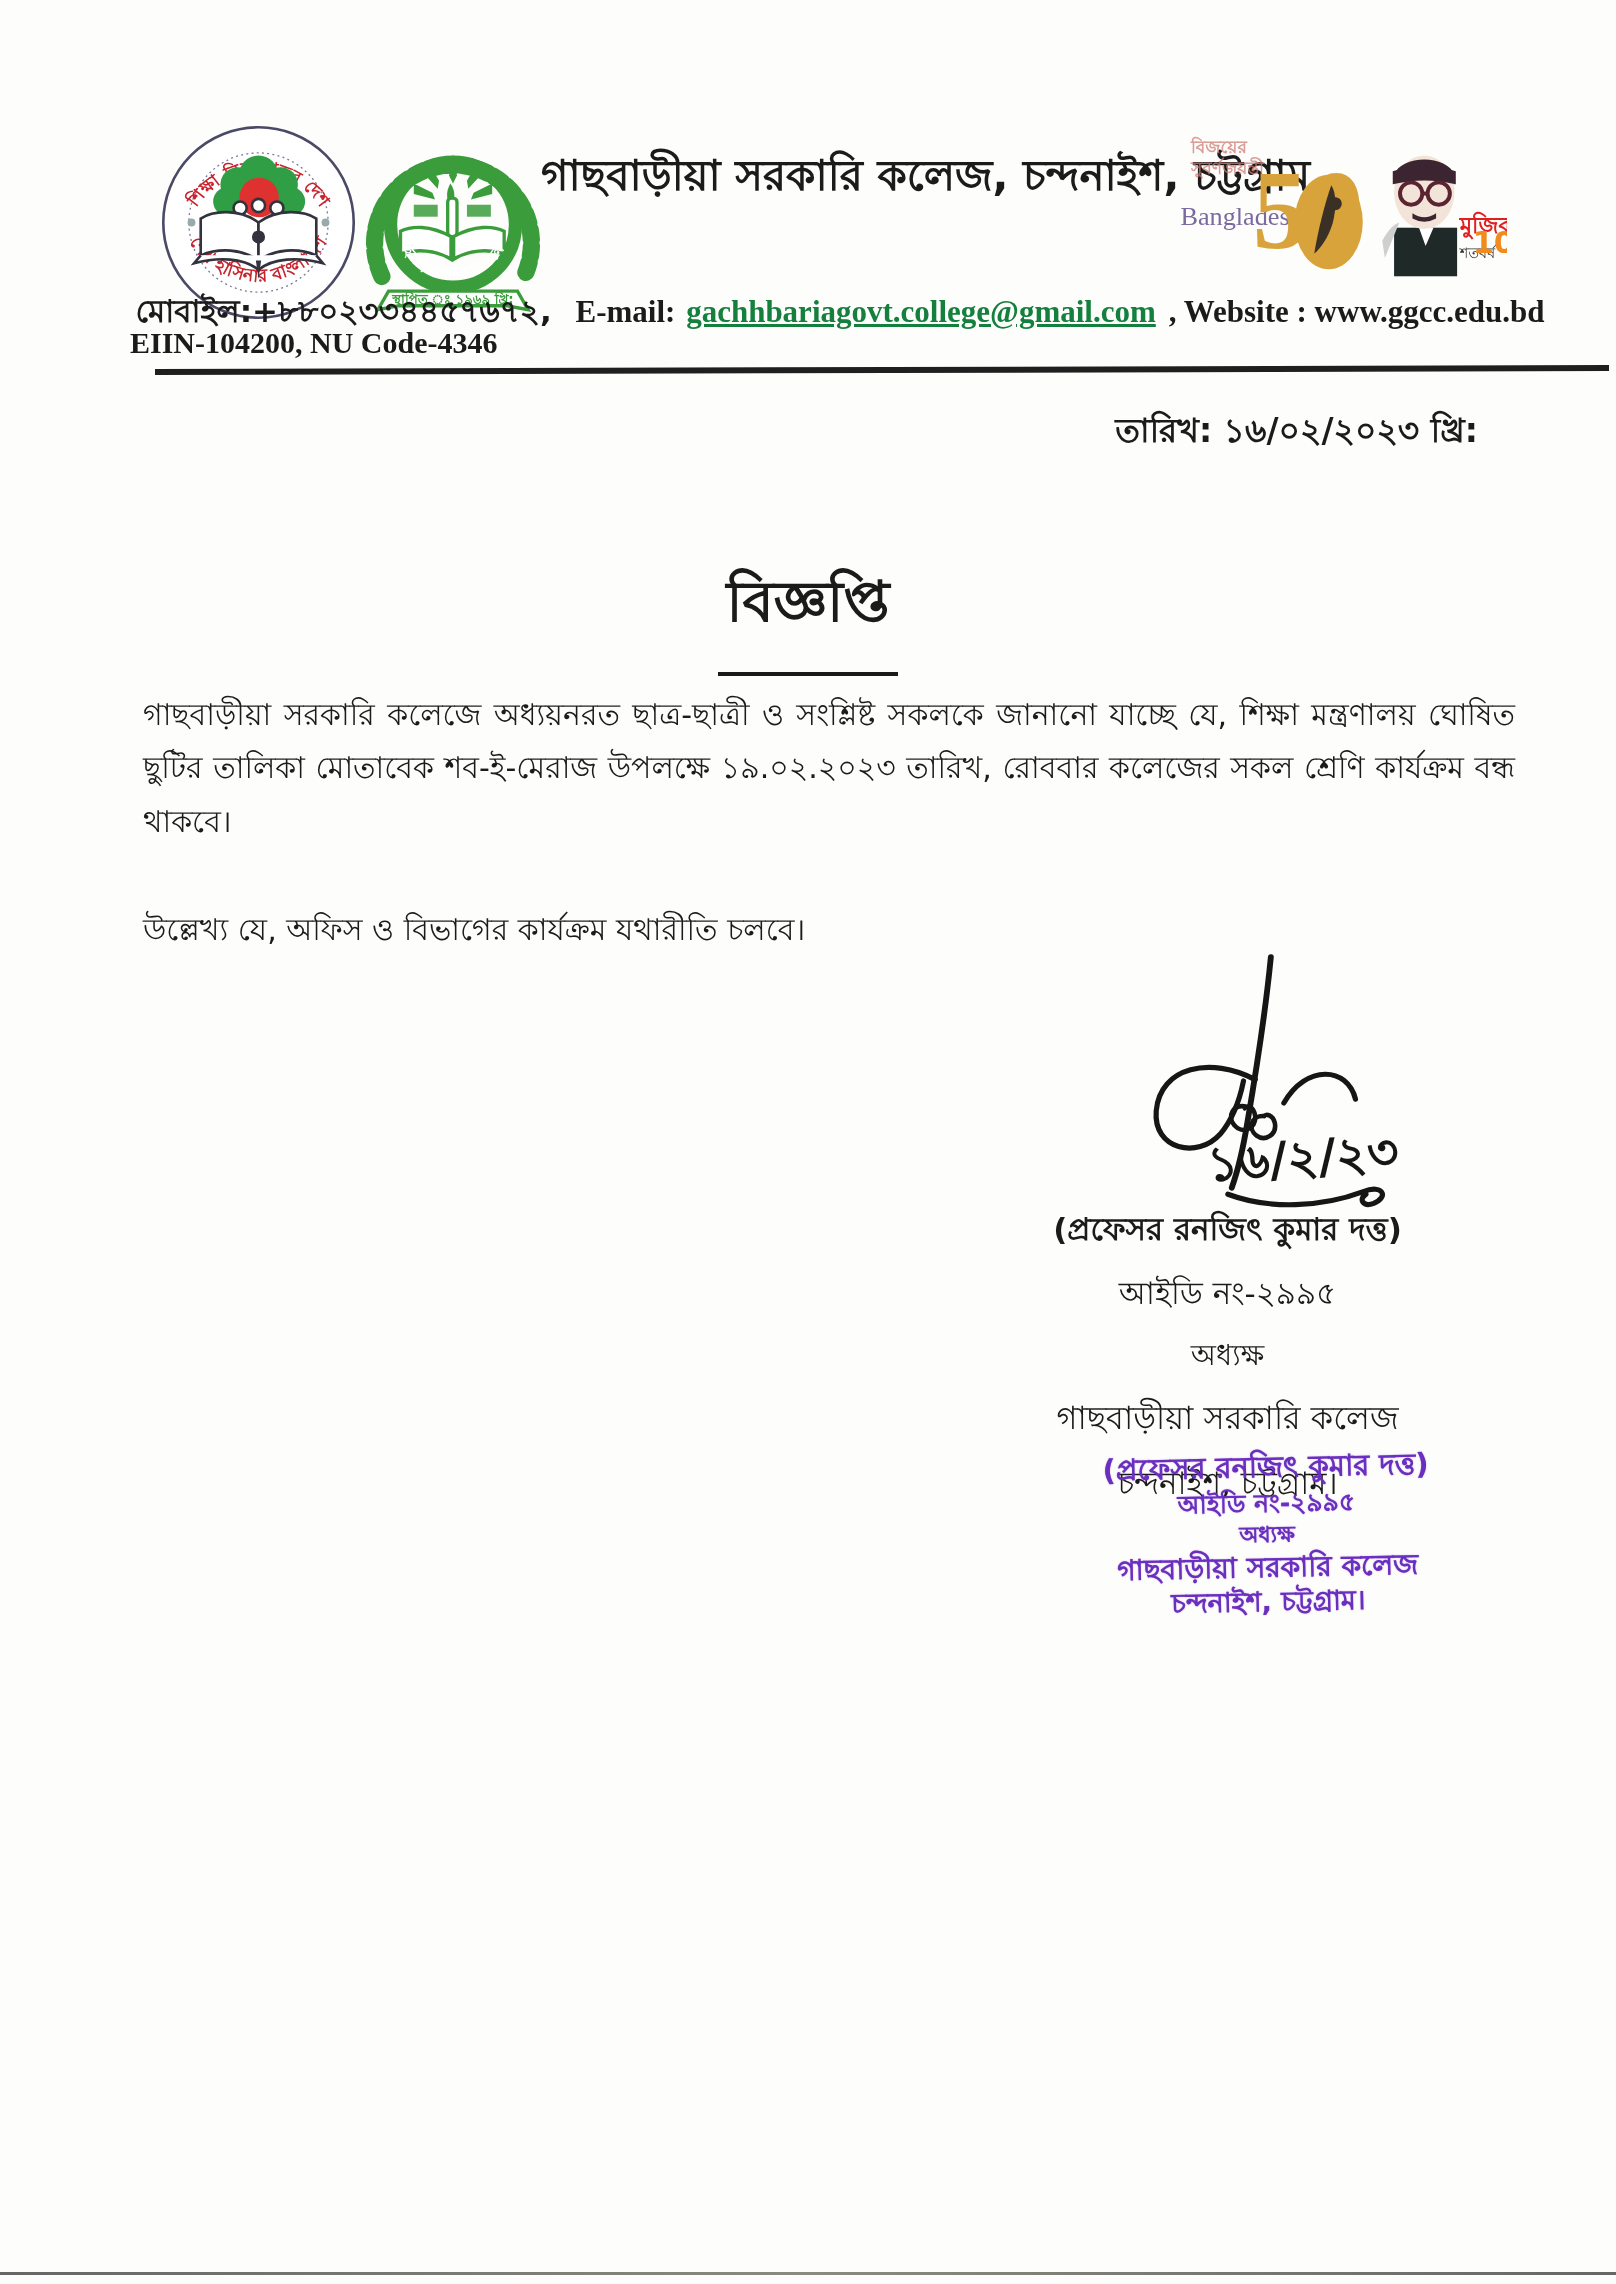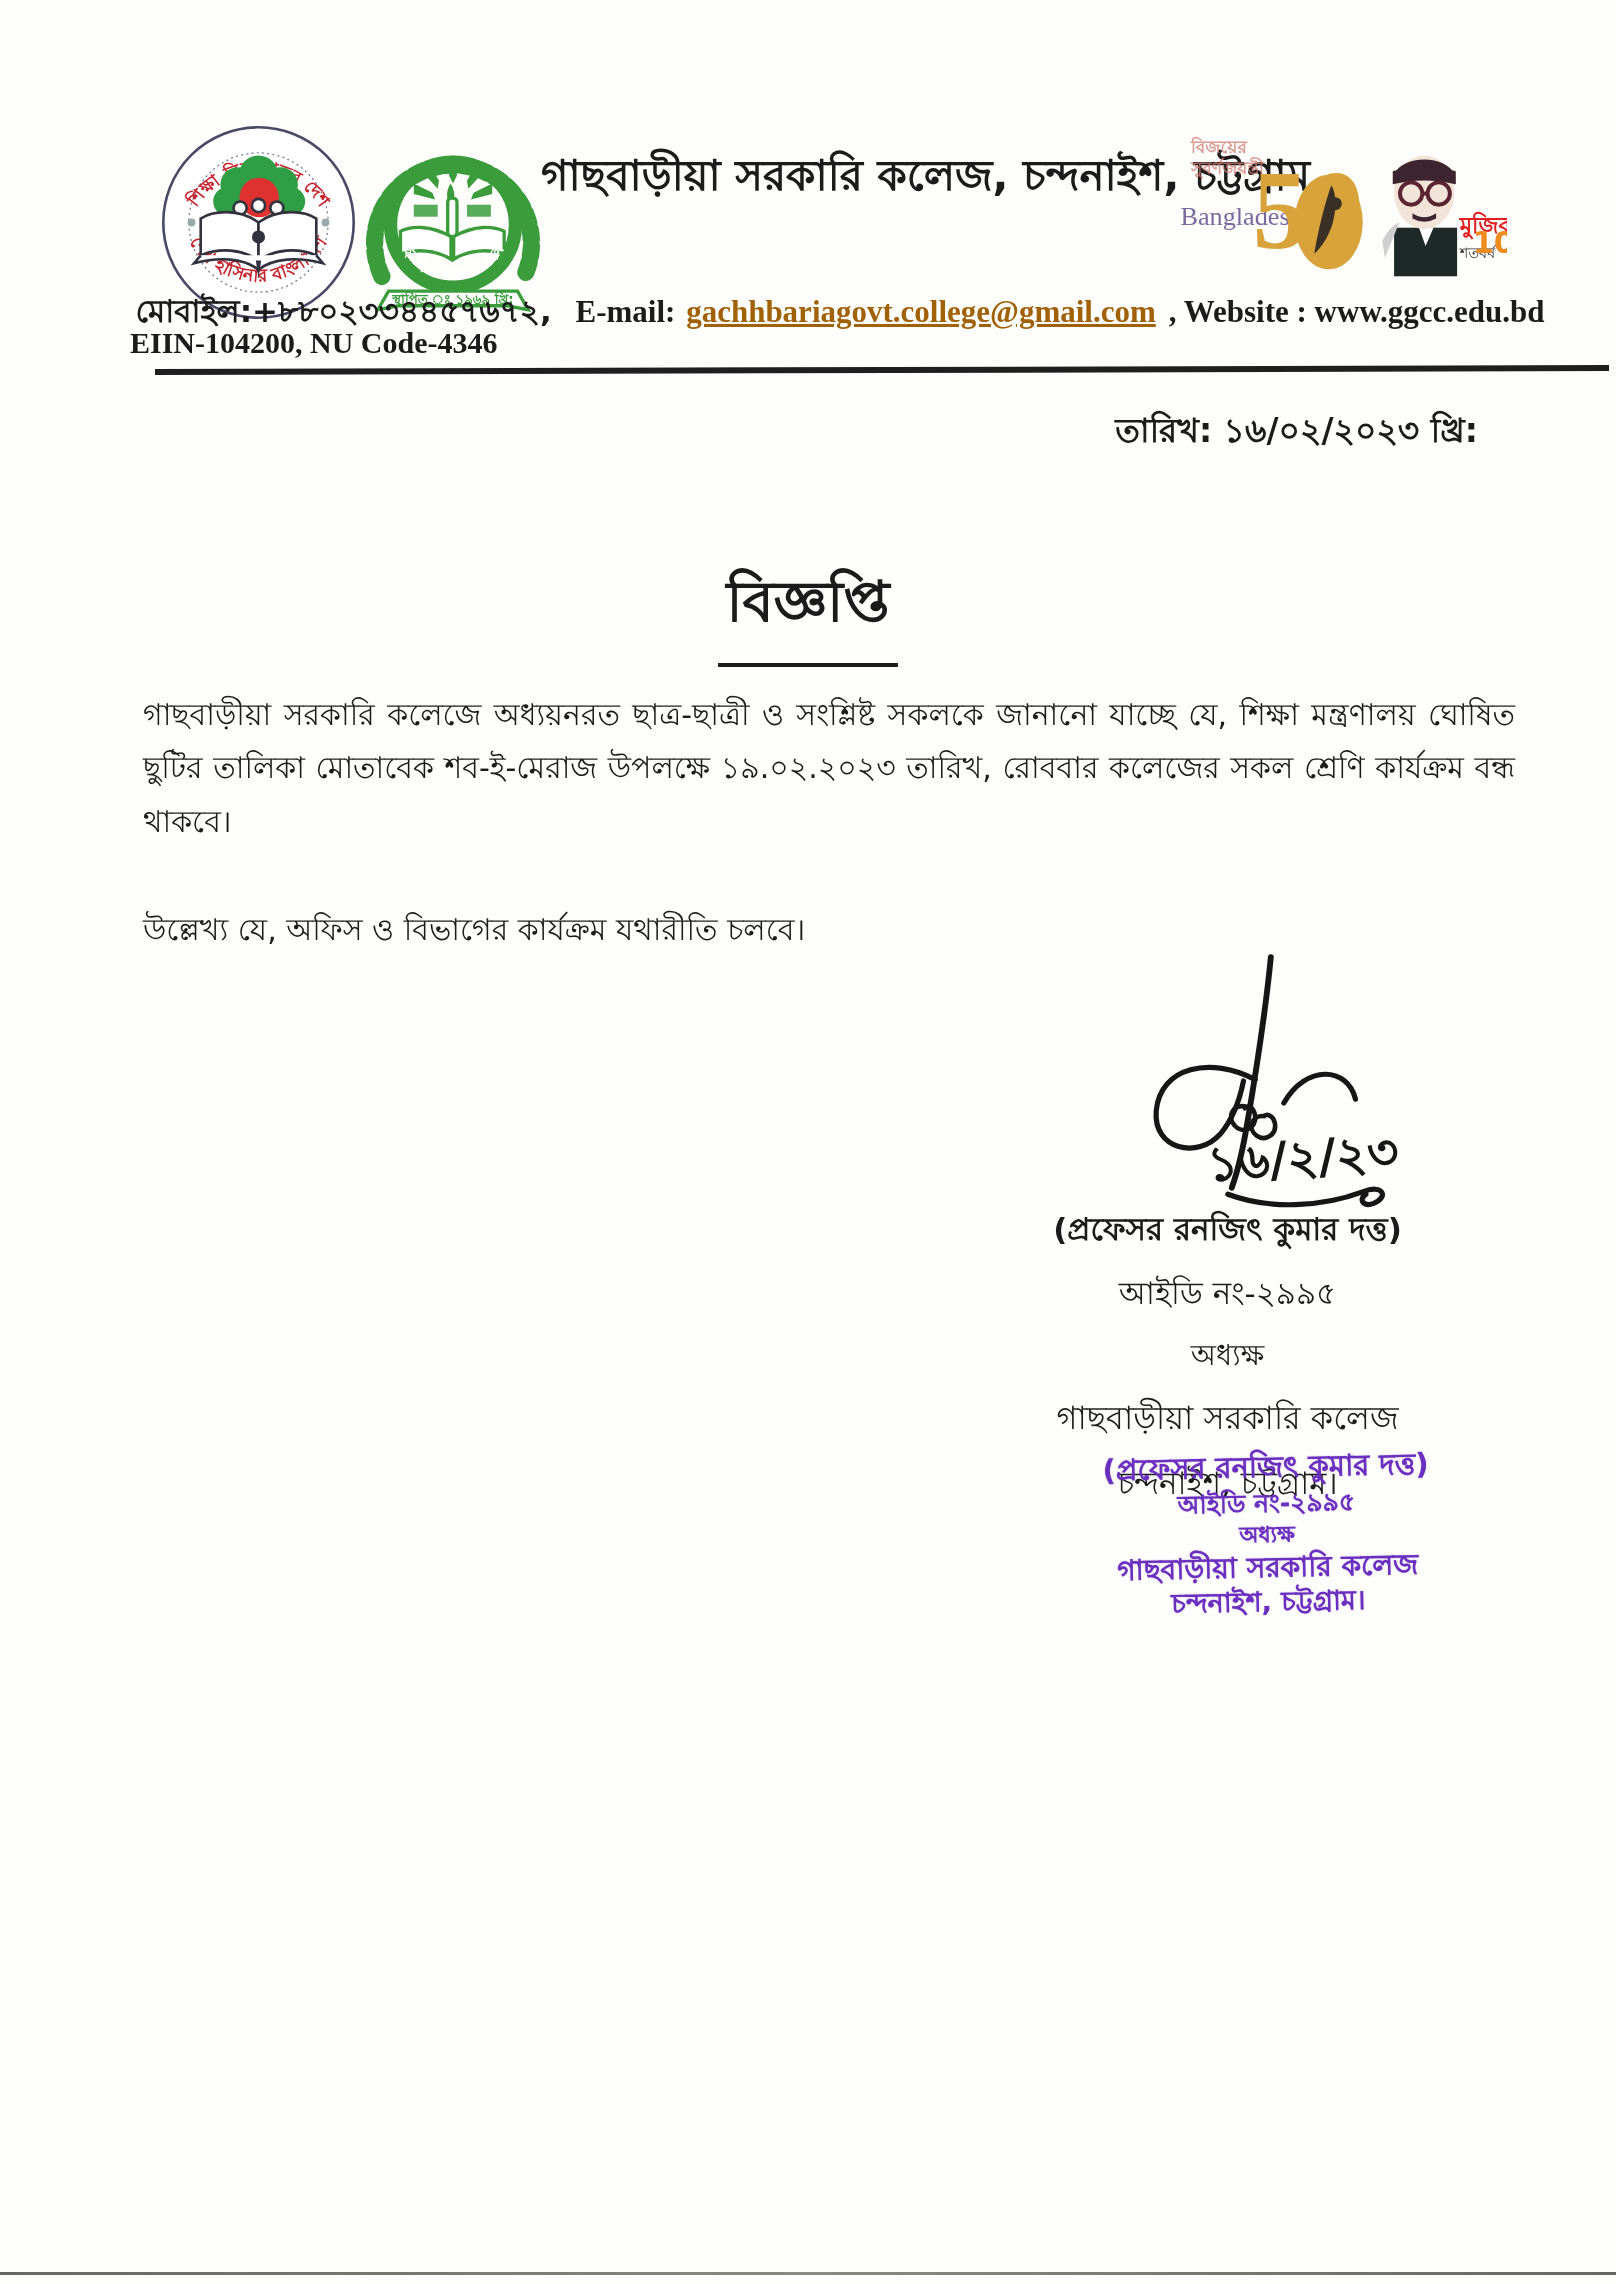--- a/index.html
+++ b/index.html
@@ -10,29 +10,29 @@
     color:#1b1b1b;overflow:hidden;
   }
   .abs{position:absolute;}
   
   .header-text{left:541px;top:125px;width:619px;text-align:center;}
   .govt-line{font-size:36px;font-weight:bold;letter-spacing:0.7px;}
   .office-line{font-size:35px;font-weight:bold;margin-top:10.4px;}
   .college-line{font-size:42px;font-weight:bold;margin-top:18px;white-space:nowrap;}
   .contact-line{left:130px;top:287px;width:1420px;text-align:center;font-size:31px;font-weight:bold;white-space:nowrap;}
   .latin{font-family:"Liberation Serif","DejaVu Serif",serif;margin-left:13px;}
-  .email-link{color:#a16207;text-decoration:underline;font-family:"Liberation Serif","DejaVu Serif",serif;}
+  .email-link{color:#15803d;text-decoration:underline;font-family:"Liberation Serif","DejaVu Serif",serif;}
   .eiin-line{left:130px;top:326px;width:1420px;text-align:left;font-size:30px;font-weight:bold;
     font-family:"Liberation Serif","DejaVu Serif",serif;}
   .header-rule{left:155px;top:367px;width:1454px;height:5.9px;background:#1f1f1f;transform:rotate(-.15deg);}
   
   .date-line{top:405px;right:138px;font-size:33px;font-weight:bold;}
   .notice-title{top:559px;left:0;width:1616px;text-align:center;}
   .notice-title span{display:inline-block;font-size:56px;font-weight:bold;
-    border-bottom:4.6px solid #1b1b1b;padding:0 9px 10px 9px;text-align:center;}
+    border-bottom:4.6px solid #1b1b1b;padding:0 9px 19px 9px;text-align:center;}
   
   .para{left:143px;width:1372px;font-size:30px;line-height:1.78;text-align:justify;}
   .para1{top:688px;}
   .para2{top:903px;text-align:left;}
   
   .sig-svg{left:1100px;top:952px;width:313px;height:280px;}
   .sig-block{left:1016px;top:1205px;width:423px;text-align:center;}
   .sig-block div{margin-top:11.7px;}
   .sig-name{font-size:31px;font-weight:bold;margin-top:0 !important;}
   .sig-id{font-size:31px;}

